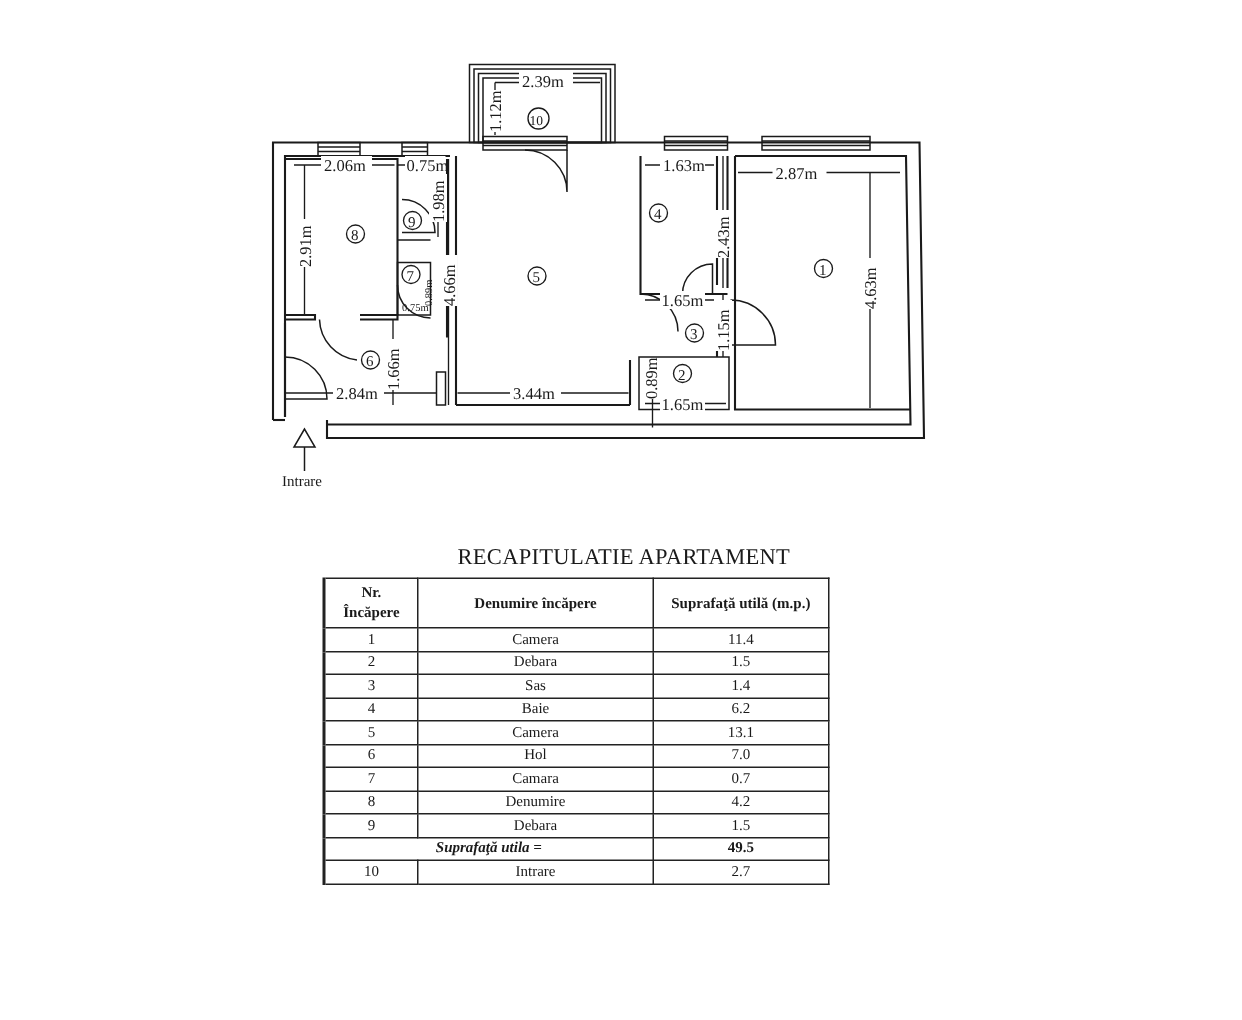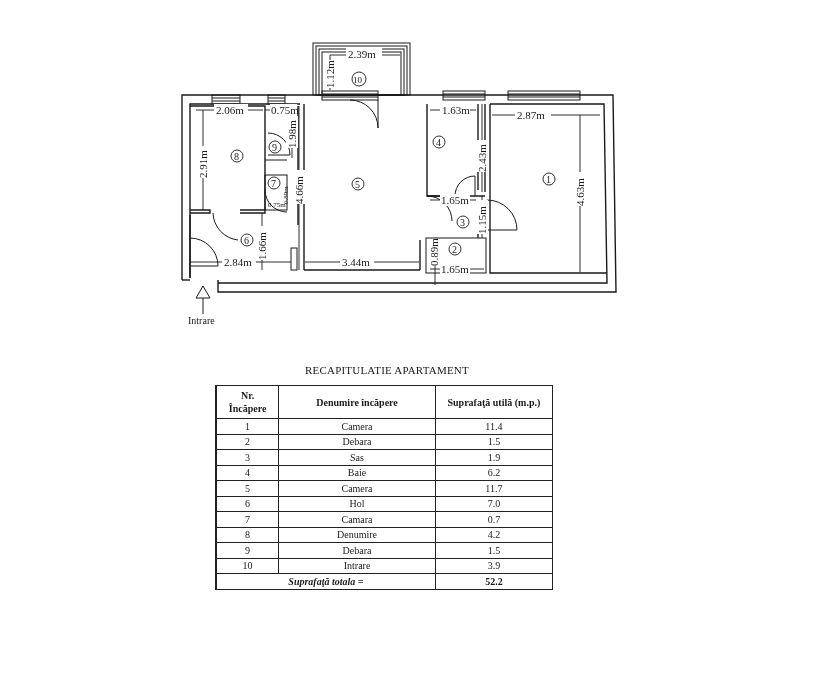--- a/index.html
+++ b/index.html
@@ -8,21 +8,21 @@
   #plan { position: absolute; left: 0; top: 0; width: 828px; height: 340px; }
   #plan text { font-family: "Liberation Serif", "DejaVu Serif", serif; fill: #1a1a1a; }
   .dim { font-size: 11px; }
   .dim-small { font-size: 7px; }
   .room-num { font-size: 10px; }
   .wall { fill: none; stroke: #1a1a1a; stroke-width: 1.4; }
   .thin { fill: none; stroke: #1a1a1a; stroke-width: 1; }
   .dimline { stroke: #1a1a1a; stroke-width: 0.9; }
   .circ { fill: #fff; stroke: #1a1a1a; stroke-width: 0.9; }
 
-  #table-title { position: absolute; left: 305px; top: 364px; font-size: 11px;
+  #table-title { position: absolute; left: 305px; top: 364px; font-size: 15px;
                  letter-spacing: 0.2px; }
   #summary-table { position: absolute; left: 215px; top: 385px; width: 338px;
                    border-collapse: collapse; font-size: 10px; }
   #summary-table td, #summary-table th { border: 1px solid #222; padding: 0; text-align: center;
                    height: 14.5px; line-height: 13px; font-weight: normal; }
   #summary-table th { font-weight: bold; height: 32px; line-height: 13px; font-size: 10px; }
   #summary-table .col-nr { width: 59px; }
   #summary-table .col-name { width: 150px; }
   #summary-table .col-area { width: 112px; }
   #summary-table .total-label { font-style: italic; font-weight: bold; }
@@ -246,31 +246,31 @@
         <td>11.4</td>
       </tr>
     <tr>
         <td class="outer-left">2</td>
         <td>Debara</td>
         <td>1.5</td>
       </tr>
     <tr>
         <td class="outer-left">3</td>
         <td>Sas</td>
-        <td>1.9</td>
+        <td>1.4</td>
       </tr>
     <tr>
         <td class="outer-left">4</td>
         <td>Baie</td>
         <td>6.2</td>
       </tr>
     <tr>
         <td class="outer-left">5</td>
         <td>Camera</td>
-        <td>11.7</td>
+        <td>13.1</td>
       </tr>
     <tr>
         <td class="outer-left">6</td>
         <td>Hol</td>
         <td>7.0</td>
       </tr>
     <tr>
         <td class="outer-left">7</td>
         <td>Camara</td>
         <td>0.7</td>
@@ -279,22 +279,22 @@
         <td class="outer-left">8</td>
         <td>Denumire</td>
         <td>4.2</td>
       </tr>
     <tr>
         <td class="outer-left">9</td>
         <td>Debara</td>
         <td>1.5</td>
       </tr>
     <tr>
+      <td colspan="2" class="total-label outer-left">Suprafaţă utila =</td>
+      <td class="total-val">49.5</td>
+    </tr>
+    <tr>
         <td class="outer-left">10</td>
         <td>Intrare</td>
-        <td>3.9</td>
-      </tr>
-    <tr>
-      <td colspan="2" class="total-label outer-left">Suprafaţă totala =</td>
-      <td class="total-val">52.2</td>
-    </tr>
+        <td>2.7</td>
+      </tr>
   </tbody>
 </table>
 
 </body></html>

